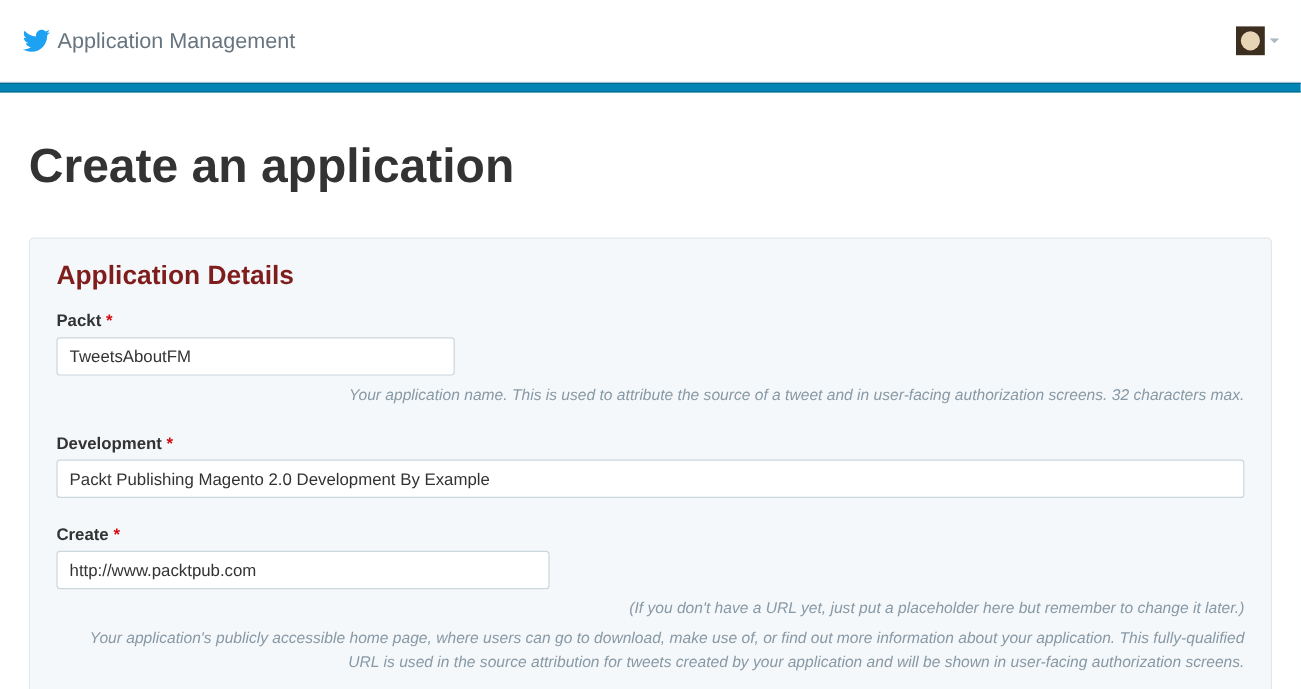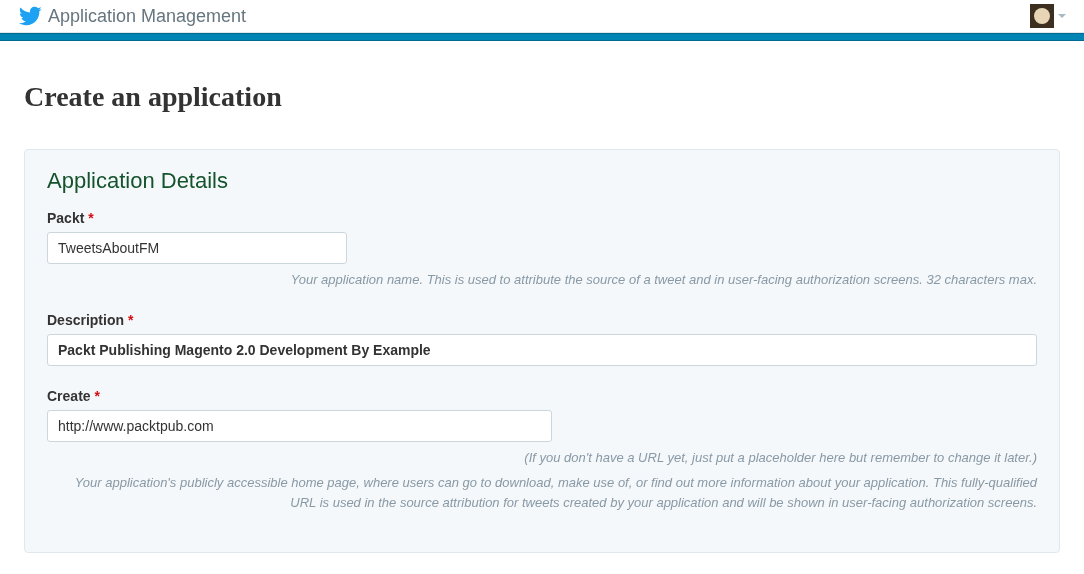--- a/index.html
+++ b/index.html
@@ -10,21 +10,21 @@
     body {
       font-family: "Helvetica Neue", Helvetica, Arial, sans-serif;
       font-size: 14px;
       color: #333;
       background: #fff;
     }
     .topbar {
       display: flex;
       justify-content: space-between;
       align-items: center;
-      padding: 4px 18px;
+      padding: 22px 18px;
       border-bottom: 1px solid #e1e8ed;
     }
     .topbar-left {
       display: flex;
       align-items: center;
       gap: 6px;
     }
     .twitter-logo {
       width: 24px;
       height: 24px;
@@ -67,68 +67,66 @@
     .blue-bar {
       height: 8px;
       background: #0084b4;
       border-top: 1px solid #006a91;
       border-bottom: 1px solid #006a91;
     }
     .content {
       padding: 20px 24px;
     }
     .page-title {
-      font-size: 28px;
+      font-size: 40px;
       font-weight: 700;
       color: #333;
       margin-bottom: 36px;
       margin-top: 20px;
-      font-family: Liberation Serif, serif;
     }
     .panel {
       background: #f5f8fa;
       border: 1px solid #e1e8ed;
       border-radius: 4px;
       padding: 18px 22px;
     }
     .panel-heading {
       font-size: 22px;
-      font-weight: 400;
-      color: #14532d;
+      font-weight: 700;
+      color: #7f1d1d;
       margin-bottom: 16px;
     }
     .form-group {
       margin-bottom: 22px;
     }
     .form-label {
       display: block;
       font-weight: 700;
       color: #333;
       font-size: 14px;
       margin-bottom: 6px;
     }
     .required {
       color: #d40d12;
     }
     .form-input {
-      width: 300px;
+      width: 332px;
       padding: 7px 10px;
       font-size: 14px;
       border: 1px solid #ccd6dd;
       border-radius: 3px;
       background: #fff;
       color: #333;
       font-family: inherit;
     }
     .form-input.wide {
       width: 100%;
-      font-weight: bold;
     }
     .form-input.medium {
-      width: 505px;
+      width: 411px;
     }
     .help-text {
       color: #8899a6;
       font-size: 13px;
       font-style: italic;
       margin-top: 6px;
       line-height: 1.5;
       text-align: right;
     }
   </style>
@@ -162,21 +160,21 @@
       <label class="form-label">
         <span>Packt</span>
         <span class="required">*</span>
       </label>
       <input type="text" class="form-input" value="TweetsAboutFM" style="">
       <div class="help-text">Your application name. This is used to attribute the source of a tweet and in user-facing authorization screens. 32 characters max.</div>
     </div>
 
     <div class="form-group">
       <label class="form-label">
-        <span>Description</span>
+        <span>Development</span>
         <span class="required">*</span>
       </label>
       <input type="text" class="form-input wide" value="Packt Publishing Magento 2.0 Development By Example" style="">
     </div>
 
     <div class="form-group">
       <label class="form-label">
         <span>Create</span>
         <span class="required">*</span>
       </label>

